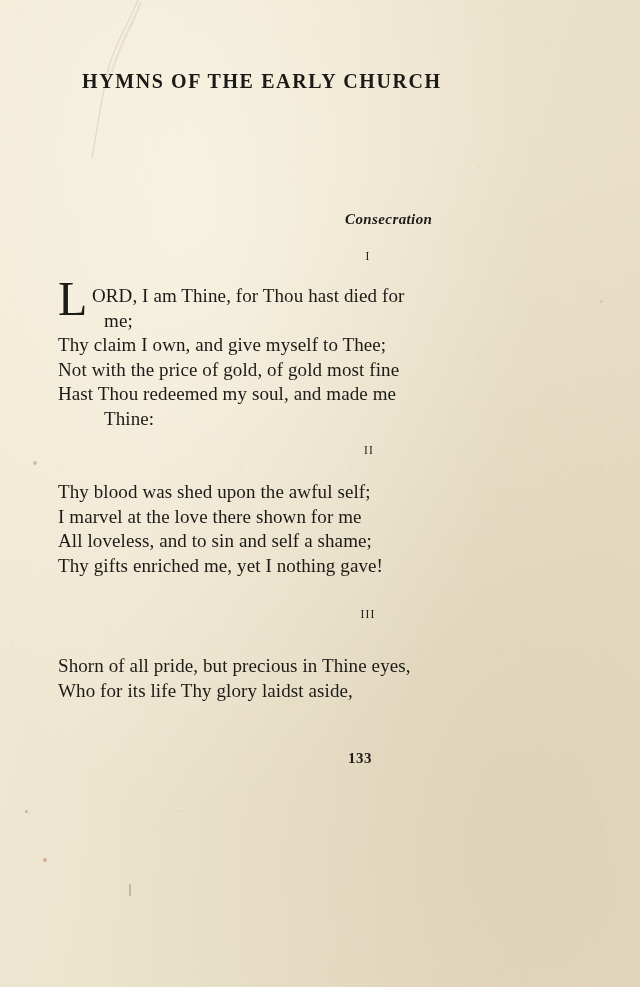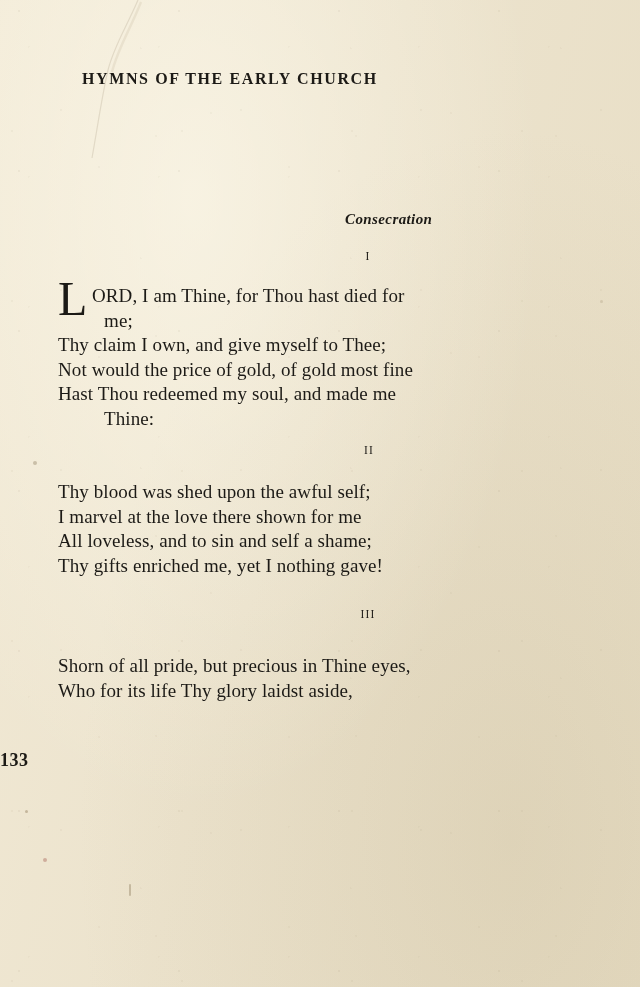--- a/index.html
+++ b/index.html
@@ -66,21 +66,21 @@
 
   .content {
     position: relative;
     z-index: 3;
   }
 
   .running-head {
     position: absolute;
     left: 82px;
     top: 70px;
-    font-size: 16px;
+    font-size: 20px;
     letter-spacing: 1.6px;
     font-weight: bold;
     white-space: nowrap;
   }
 
   .section-title {
     position: absolute;
     left: 345px;
     top: 211px;
     font-size: 15px;
@@ -130,24 +130,24 @@
     font-weight: normal;
     font-family: "Liberation Serif", serif;
   }
   .first-line {
     padding-left: 34px;
   }
 
   .folio {
     position: absolute;
     left: 0;
-    right: 4px;
+    right: 12px;
     top: 750px;
-    text-align: left;
-    font-size: 18px;
+    text-align: right;
+    font-size: 15px;
     letter-spacing: .5px;
     padding-right: 256px;
     font-weight: bold;
   }
 </style>
 </head>
 <body>
 
 <div class="page"></div>
 <div class="grain"></div>
@@ -171,21 +171,21 @@
 
   <div class="section-title">Consecration</div>
 
   <div class="stanza" id="stanza-1">
     <div class="stanza-num">I</div>
     <div class="stanza-lines dropcap-wrap">
       <span class="dropcap">L</span>
       <div class="line first-line">ORD, I am Thine, for Thou hast died for</div>
       <div class="line indent">me;</div>
       <div class="line">Thy claim I own, and give myself to Thee;</div>
-      <div class="line">Not would the price of gold, of gold most fine</div>
+      <div class="line">Not with the price of gold, of gold most fine</div>
       <div class="line">Hast Thou redeemed my soul, and made me</div>
       <div class="line indent">Thine:</div>
     </div>
   </div>
 
   <div class="stanza" id="stanza-2">
     <div class="stanza-num">II</div>
     <div class="stanza-lines">
       <div class="line">Thy blood was shed upon the awful self;</div>
       <div class="line">I marvel at the love there shown for me</div>

